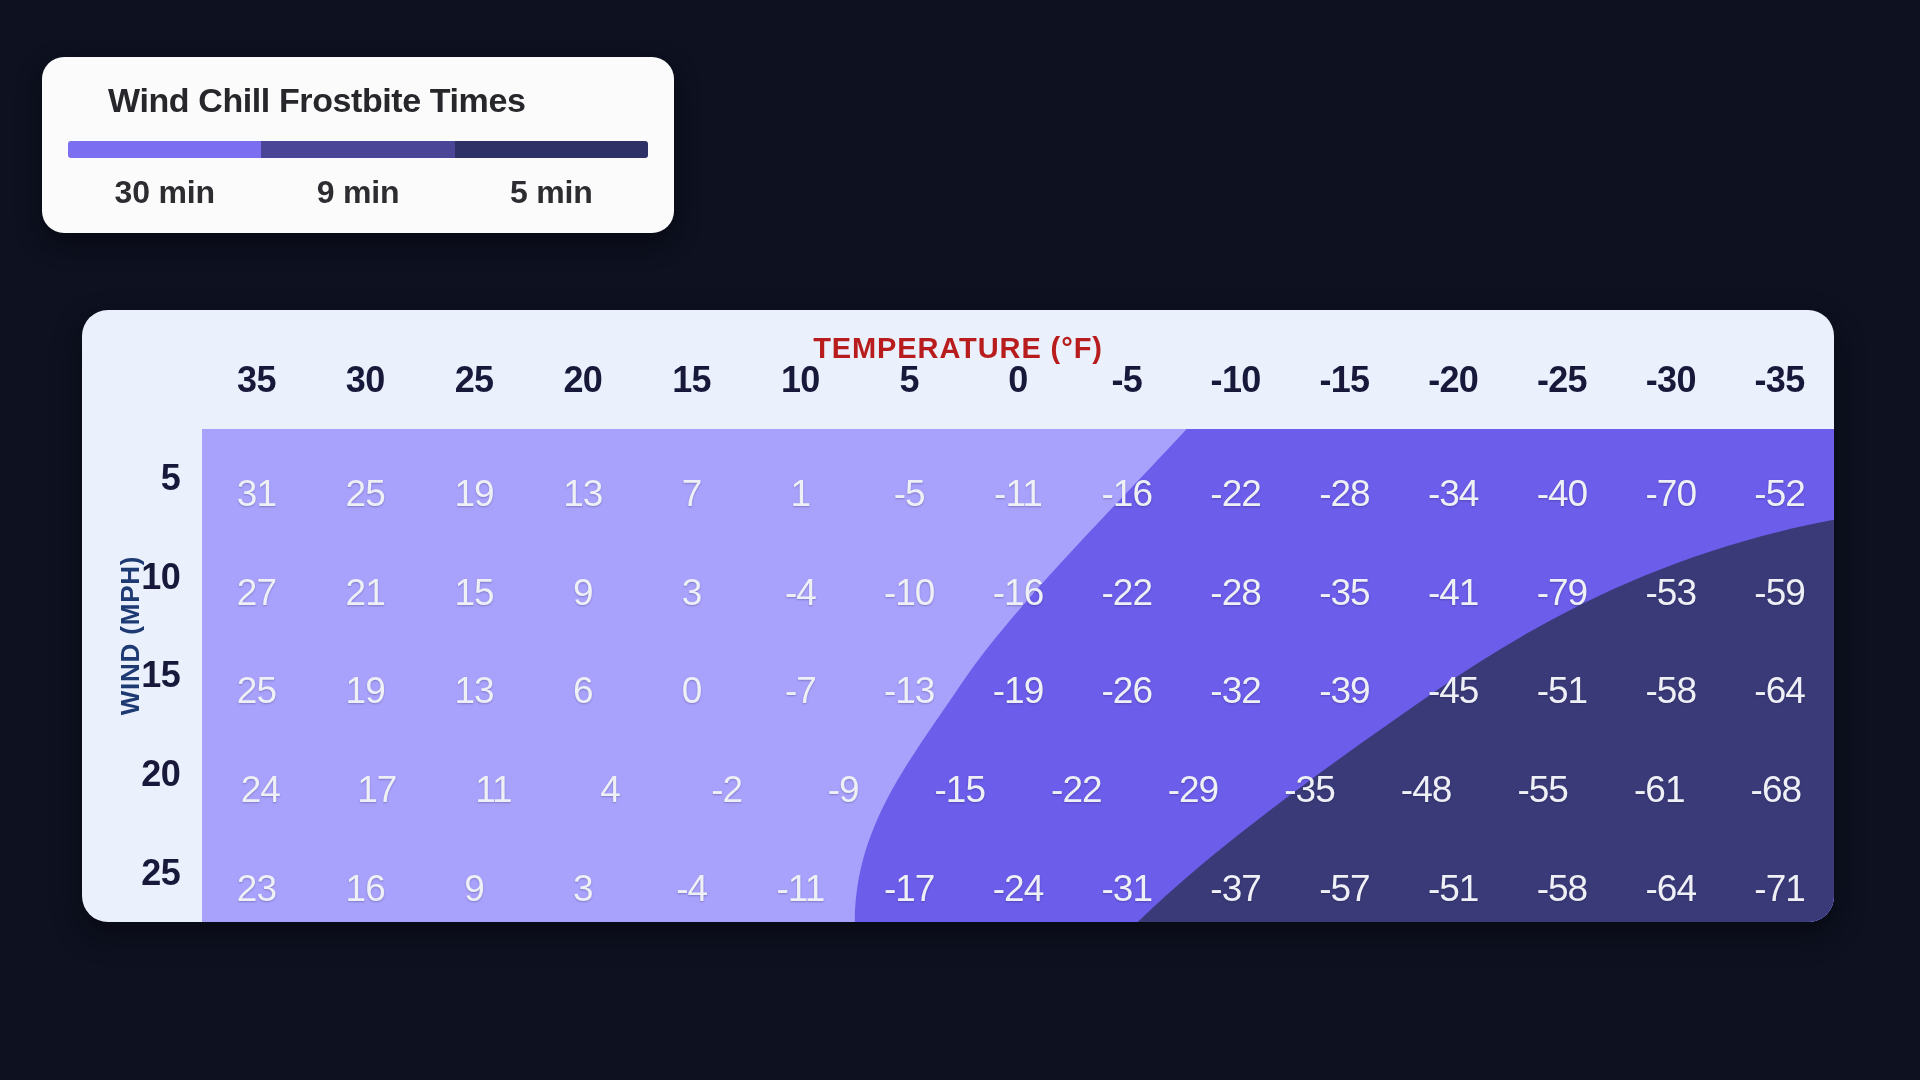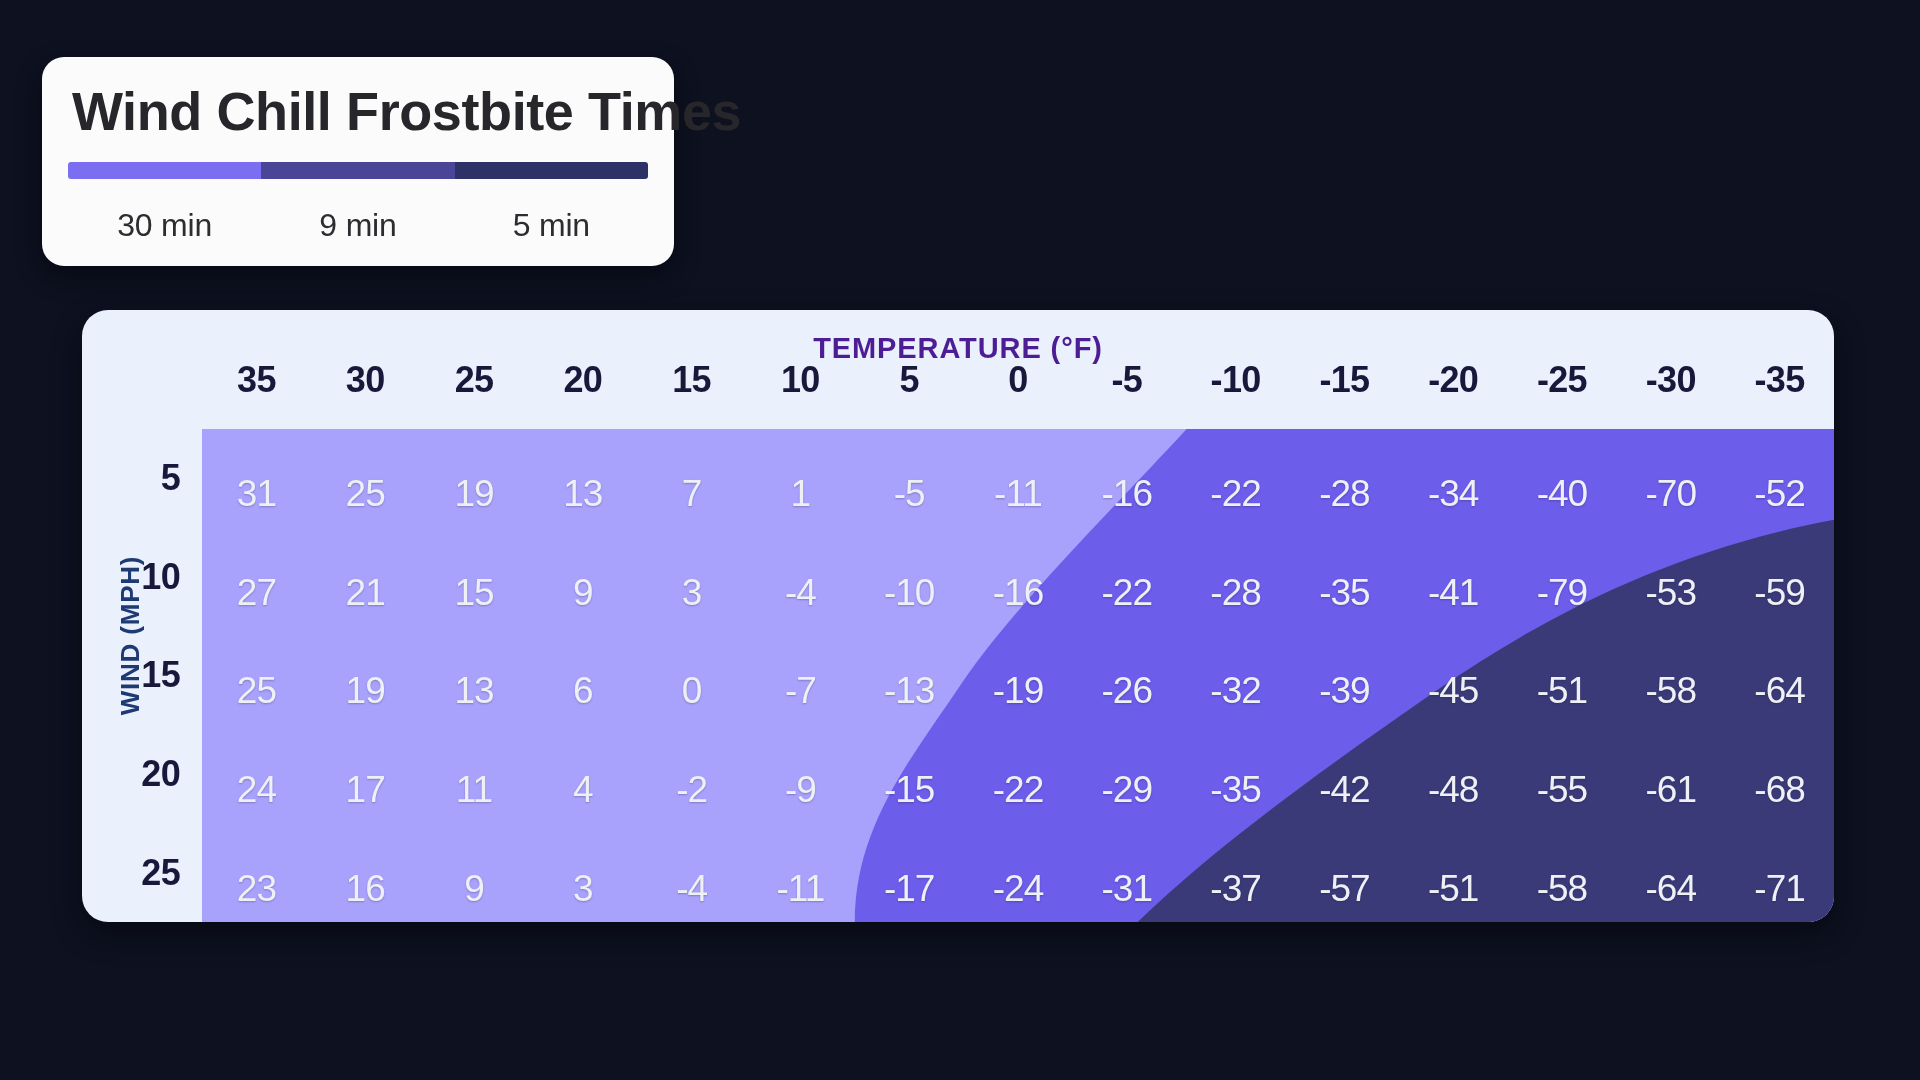--- a/index.html
+++ b/index.html
@@ -14,47 +14,47 @@
   
   #legend-card {
     position:absolute; left:42px; top:57px;
     width:632px;
     background:#fbfbfc;
     border-radius:22px;
     padding:26px 26px 22px 26px;
     box-shadow:0 10px 26px rgba(0,0,0,.45);
   }
   #legend-title {
-    font-size:54px; font-weight:bold; color:#26262b;
+    font-size:34px; font-weight:bold; color:#26262b;
     letter-spacing:-.4px; line-height:1.05;
-    padding-left:4px; white-space:nowrap;
+    padding-left:4px; white-space:nowrap;margin-left:36px;
   }
   #legend-bar { display:flex; margin-top:22px; height:17px; }
   .legend-seg { flex:1 1 0; }
   .legend-seg:first-child { border-radius:3px 0 0 3px; }
   .legend-seg:last-child  { border-radius:0 3px 3px 0; }
-  #legend-labels { display:flex; margin-top:28px; }
+  #legend-labels { display:flex; margin-top:16px;font-weight:bold; }
   .legend-lab {
     flex:1 1 0; text-align:center;
     font-size:32px; color:#2c2c31; letter-spacing:-.2px;
   }
 
   
   #table-card {
     position:absolute; left:82px; top:310px;
     width:1752px; height:612px;
     background:#eaf0fc;
     border-radius:26px;
     overflow:hidden;
     box-shadow:0 12px 30px rgba(0,0,0,.42);
   }
   #temp-axis-title {
     position:absolute; left:0; top:22px; width:100%;
     text-align:center;
-    font-size:29px; font-weight:bold; color:#4c1d95;
+    font-size:29px; font-weight:bold; color:#b91c1c;
     letter-spacing:.9px;
   }
   
   #col-headers {
     position:absolute; left:120px; top:49px;
     width:1632px; display:flex;
   }
   .col-head {
     flex:1 1 0; text-align:center;
     font-size:36px; font-weight:bold; color:#17183a;
@@ -209,21 +209,20 @@
             <div class="cell">24</div>
             <div class="cell">17</div>
             <div class="cell">11</div>
             <div class="cell">4</div>
             <div class="cell">-2</div>
             <div class="cell">-9</div>
             <div class="cell">-15</div>
             <div class="cell">-22</div>
             <div class="cell">-29</div>
             <div class="cell">-35</div>
-            <div class="cell">-42</div>
             <div class="cell">-48</div>
             <div class="cell">-55</div>
             <div class="cell">-61</div>
             <div class="cell">-68</div>
           </div>
           <div class="data-row">
             <div class="cell">23</div>
             <div class="cell">16</div>
             <div class="cell">9</div>
             <div class="cell">3</div>

